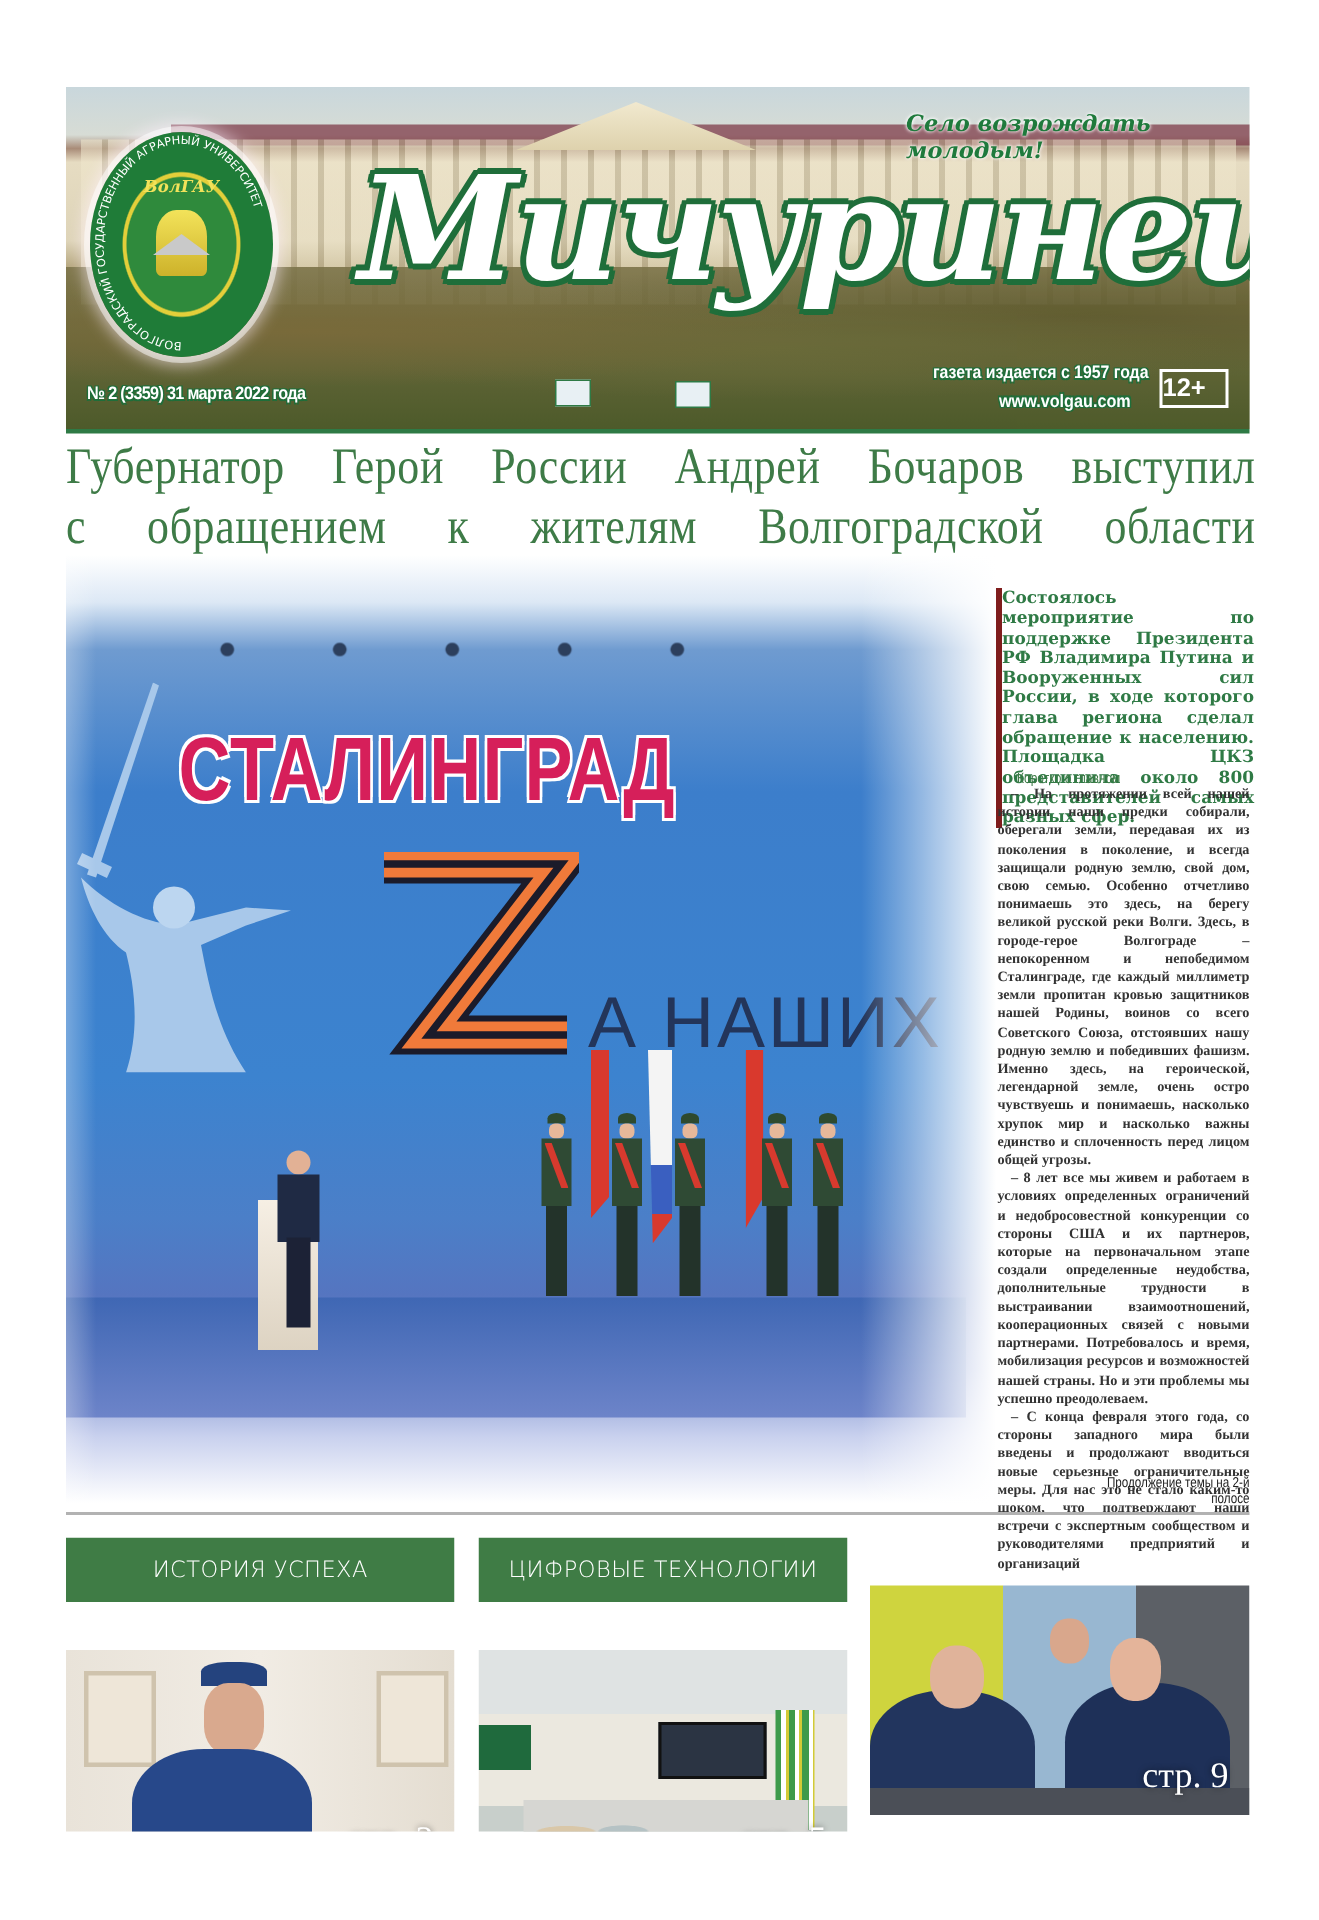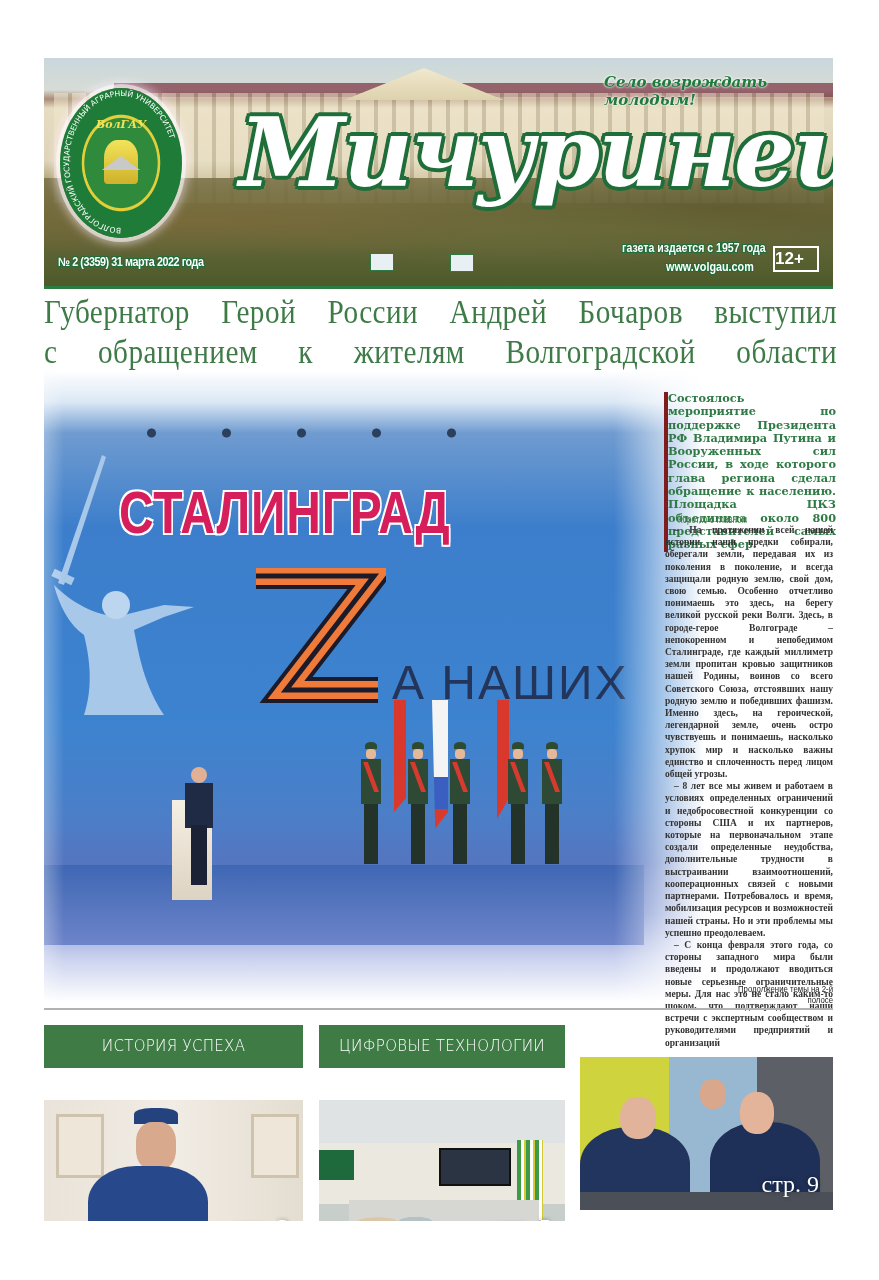--- a/index.html
+++ b/index.html
@@ -31,21 +31,21 @@
     text-shadow:1px 1px 0 #1f6e3a,-1px -1px 0 #1f6e3a,1px -1px 0 #1f6e3a,-1px 1px 0 #1f6e3a;}
   #site{left:622px;top:202px;font:bold 12px "Liberation Sans",sans-serif;color:#fff;transform:scaleX(.9);transform-origin:left;
     text-shadow:1px 1px 0 #1f6e3a,-1px -1px 0 #1f6e3a,1px -1px 0 #1f6e3a,-1px 1px 0 #1f6e3a;}
   #age{left:729px;top:188px;width:42px;height:22px;border:2px solid #fff;color:#fff;font:bold 17px "Liberation Sans",sans-serif;text-align:left;line-height:22px;}
   .mini-sign{position:absolute;width:22px;height:16px;background:#e8f0f4;border:1px solid #2e7a45;}
   
   #headline{left:44px;top:292px;width:795px;color:#3e7b47;font:34px "Liberation Serif",serif;line-height:40px;letter-spacing:.5px;text-align:justify;text-align-last:justify;}
   #headline .l{display:block;transform:scaleX(.86);transform-origin:left;width:116%;text-align:justify;text-align-last:justify;}
   
   #photo{left:44px;top:370px;width:620px;height:632px;overflow:hidden;
-    background:linear-gradient(180deg,#fff 0%,#dce8f5 5%,#6f9bd0 10%,#3c7ecb 25%,#3c83cf 55%,#4b7fc8 70%,#5575c0 78%,#7d92d0 86%,#c9d1ee 93%,#fff 100%);padding-left:40px;}
+    background:linear-gradient(180deg,#fff 0%,#dce8f5 5%,#6f9bd0 10%,#3c7ecb 25%,#3c83cf 55%,#4b7fc8 70%,#5575c0 78%,#7d92d0 86%,#c9d1ee 93%,#fff 100%);}
   #photo .fade-r{position:absolute;right:0;top:0;width:90px;height:100%;background:linear-gradient(90deg,rgba(255,255,255,0),#fff);}
   #photo .fade-l{position:absolute;left:0;top:0;width:20px;height:100%;background:linear-gradient(90deg,rgba(255,255,255,.3),rgba(255,255,255,0));}
   #photo .lights{position:absolute;left:70px;top:57px;width:400px;height:12px;
     background:radial-gradient(circle,#2c3f5d 0 4px,transparent 5px) 0 0/75px 12px repeat-x;}
   #stalingrad{left:75px;top:108px;font:bold 60px "Liberation Sans",sans-serif;color:#d61f5a;letter-spacing:1px;transform:scaleX(.8);transform-origin:left;
     text-shadow:2px 2px 0 #fff,-2px -2px 0 #fff,2px -2px 0 #fff,-2px 2px 0 #fff;}
   #bigZ{left:202px;top:198px;width:140px;height:140px;}
   #za-nashih{left:348px;top:285px;font:48px "Liberation Sans",sans-serif;color:#23355a;letter-spacing:2px;}
   #statue{left:0;top:85px;width:160px;height:260px;}
   #stage{position:absolute;left:0;top:495px;width:600px;height:80px;background:linear-gradient(180deg,#3f67b4,#6d84c9);}

